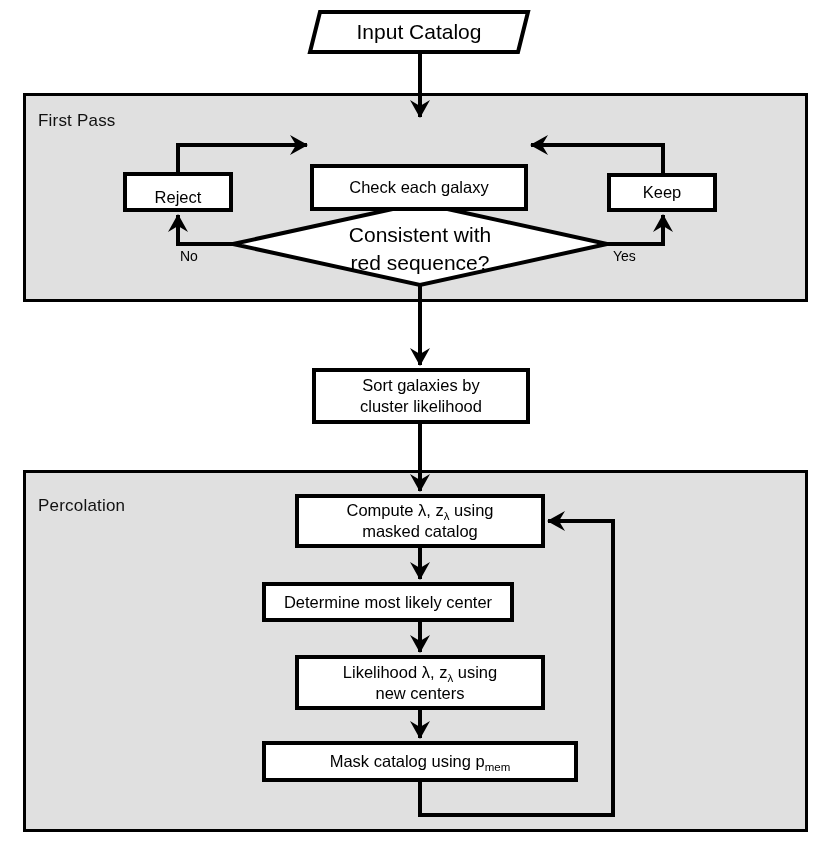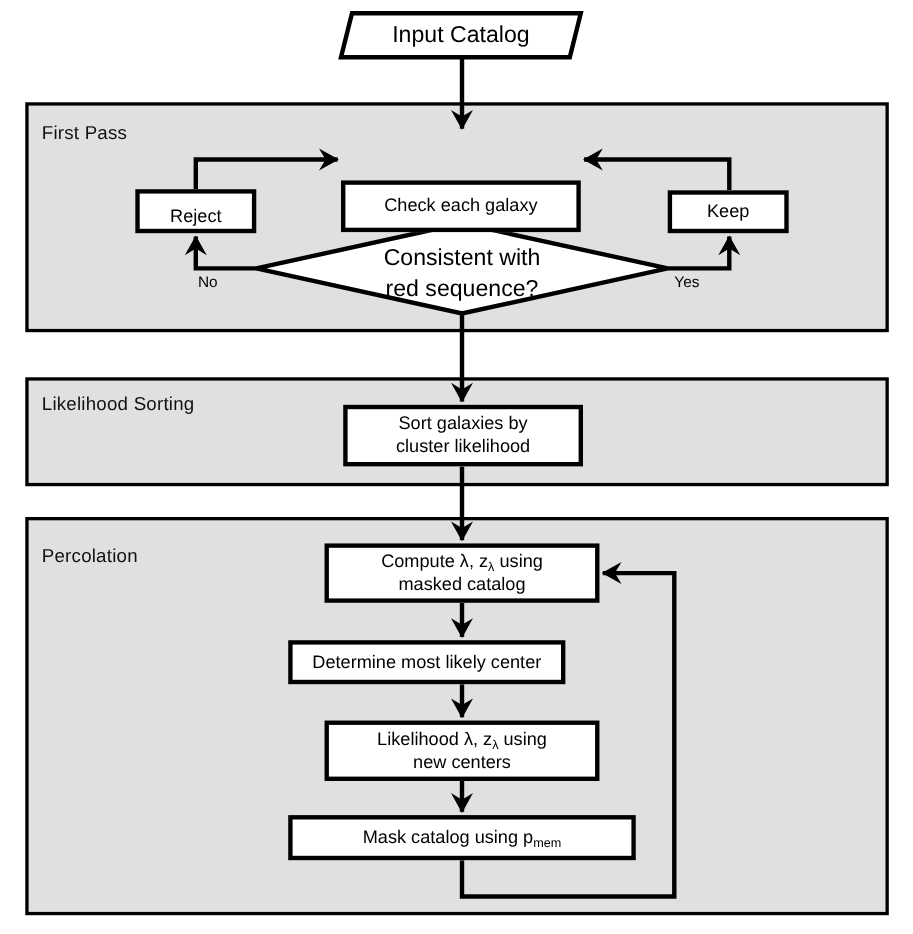--- a/index.html
+++ b/index.html
@@ -40,23 +40,20 @@
 </style>
 </head>
 <body>
 
 <div class="canvas">
 
   <div class="section" style="left:23px;top:93px;width:785px;height:209px;">
     <div class="section-label" style="left:12px;top:15px;">First Pass</div>
   </div>
 
-  <div class="section" style="left:23px;top:343px;width:785px;height:99px;">
-    <div class="section-label" style="left:12px;top:12px;">Likelihood Sorting</div>
-  </div>
 
   <div class="section" style="left:23px;top:470px;width:785px;height:362px;">
     <div class="section-label" style="left:12px;top:23px;">Percolation</div>
   </div>
 
   <svg class="connector-layer" width="830" height="849" viewBox="0 0 830 849">
     <defs>
       <marker id="arrow" markerUnits="userSpaceOnUse" markerWidth="20" markerHeight="22" refX="18" refY="11" orient="auto">
         <path d="M1,1 L19,11 L1,21 L7,11 Z" fill="#000"></path>
       </marker>

